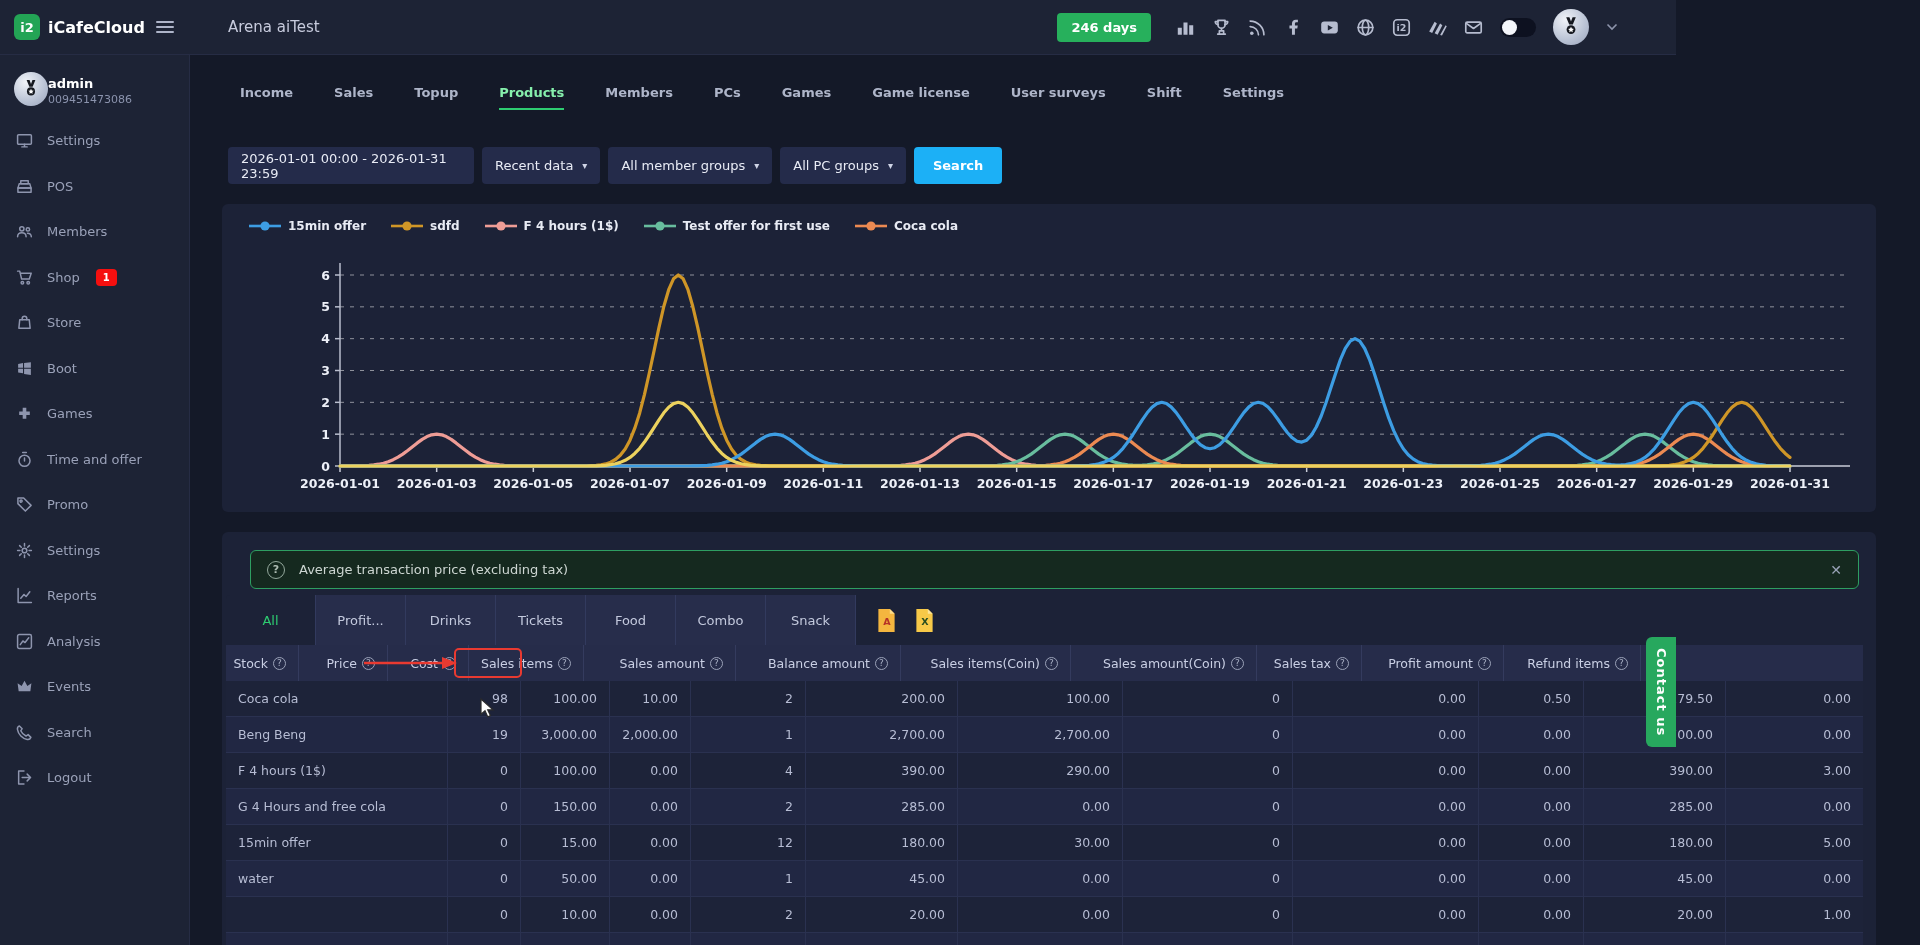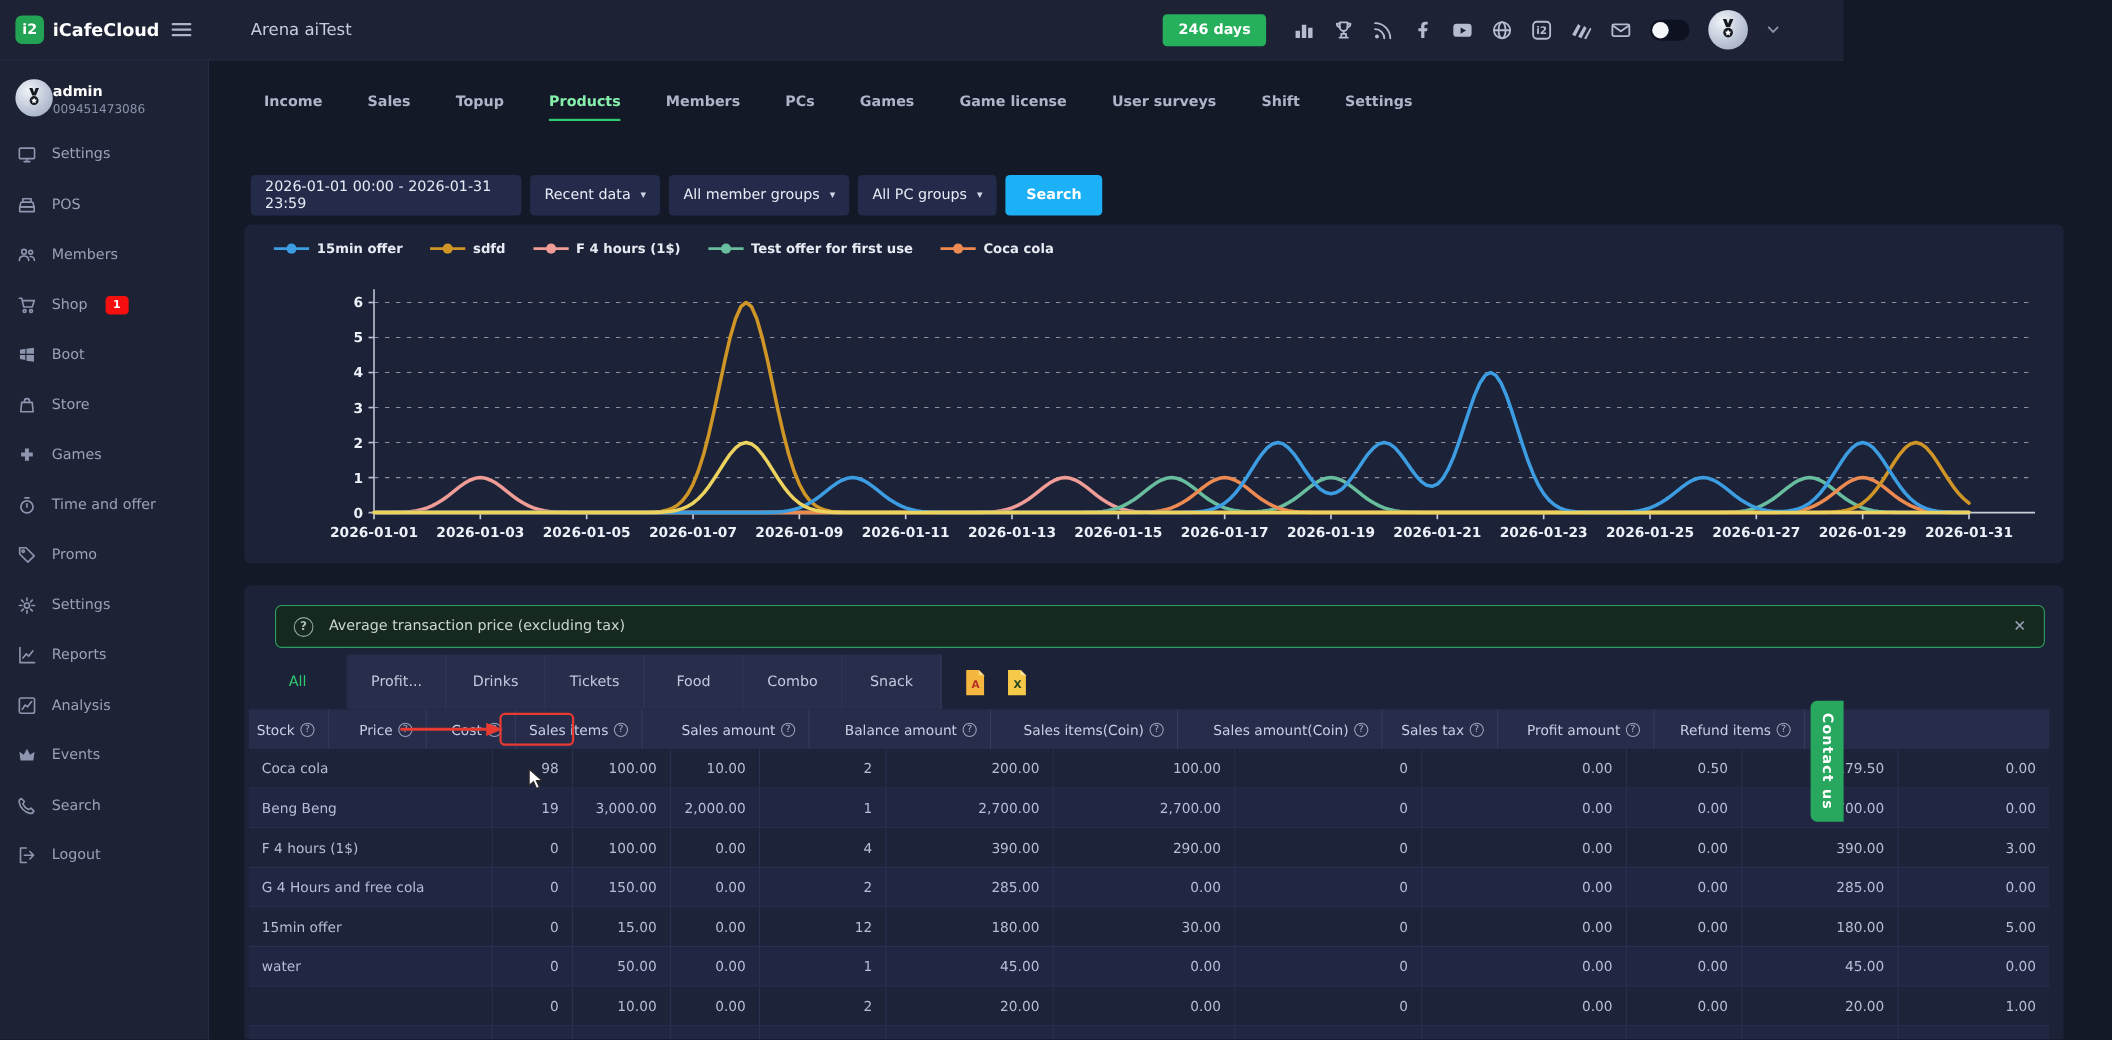--- a/index.html
+++ b/index.html
@@ -45,21 +45,21 @@
           padding:3px 7px;margin-left:2px}
 
   
   .main{position:absolute;left:190px;top:55px;right:0;bottom:0;background:#141928}
   .nav2{position:absolute;top:30px;left:50px;display:flex;gap:41px}
   .nav2 .ntab{font-size:13px;font-weight:600;color:#aeb5c9;cursor:pointer;position:relative;
               padding-bottom:10px}
   .nav2 .ntab.active{color:#86efac}
   .nav2 .ntab.active::after{content:"";position:absolute;left:0;right:0;bottom:0;height:2px;
               background:#2ecc71}
-  .filters{position:absolute;top:104px;left:38px;display:flex;gap:8px}
+  .filters{position:absolute;top:92px;left:38px;display:flex;gap:8px}
   .ctl{height:37px;background:#242b4a;border-radius:4px;color:#e8ebf5;font-size:13px;
        display:flex;align-items:center;padding:0 13px;cursor:pointer}
   .ctl.date{width:246px}
   .ctl .car{margin-left:9px;color:#cfd4e6;font-size:10px}
   .btn-search{height:37px;width:88px;background:#1cb0f6;border:none;border-radius:4px;
        color:#fff;font-size:13px;font-weight:600;cursor:pointer;font-family:inherit}
 
   
   .chart-card{position:absolute;left:32px;top:149px;width:1654px;height:308px;
               background:#1c2237;border-radius:6px}
@@ -258,34 +258,34 @@
               <circle cx="6" cy="13" r="1.2"></circle>
               <circle cx="11.5" cy="13" r="1.2"></circle>
             </svg>
           </span>
      <span class="s-lbl">Shop</span>
      <span class="badge1">1</span>
    </div>
         <div class="side-item">
      <span class="ic-wrap">
             <svg width="17" height="17" viewBox="0 0 16 16" fill="none" stroke="currentColor" stroke-width="1.4" stroke-linecap="round" stroke-linejoin="round">
-              <path fill="currentColor" stroke="none" d="M2 3.7l4.6-.8v4.3H2zM7.6 2.8L14 2v5.2H7.6zM2 8.2h4.6v4.3L2 11.7zM7.6 8.2H14V14l-6.4-.8z"></path>
-            </svg>
-          </span>
-     <span class="s-lbl">Boot</span>
-
-   </div>
-        <div class="side-item">
-     <span class="ic-wrap">
-            <svg width="17" height="17" viewBox="0 0 16 16" fill="none" stroke="currentColor" stroke-width="1.4" stroke-linecap="round" stroke-linejoin="round">
               <path d="M3.5 5.5h9l.8 8H2.7z"></path>
               <path d="M5.8 5.5V4.4a2.2 2.2 0 014.4 0v1.1"></path>
             </svg>
           </span>
      <span class="s-lbl">Store</span>
+
+   </div>
+        <div class="side-item">
+     <span class="ic-wrap">
+            <svg width="17" height="17" viewBox="0 0 16 16" fill="none" stroke="currentColor" stroke-width="1.4" stroke-linecap="round" stroke-linejoin="round">
+              <path fill="currentColor" stroke="none" d="M2 3.7l4.6-.8v4.3H2zM7.6 2.8L14 2v5.2H7.6zM2 8.2h4.6v4.3L2 11.7zM7.6 8.2H14V14l-6.4-.8z"></path>
+            </svg>
+          </span>
+     <span class="s-lbl">Boot</span>
 
    </div>
         <div class="side-item">
      <span class="ic-wrap">
             <svg width="17" height="17" viewBox="0 0 16 16" fill="none" stroke="currentColor" stroke-width="1.4" stroke-linecap="round" stroke-linejoin="round">
               <path fill="currentColor" stroke="none" d="M6.3 2.5h3.4V6H13v3.4H9.7V13H6.3V9.4H3V6h3.3z"></path>
             </svg>
           </span>
      <span class="s-lbl">Games</span>
 

